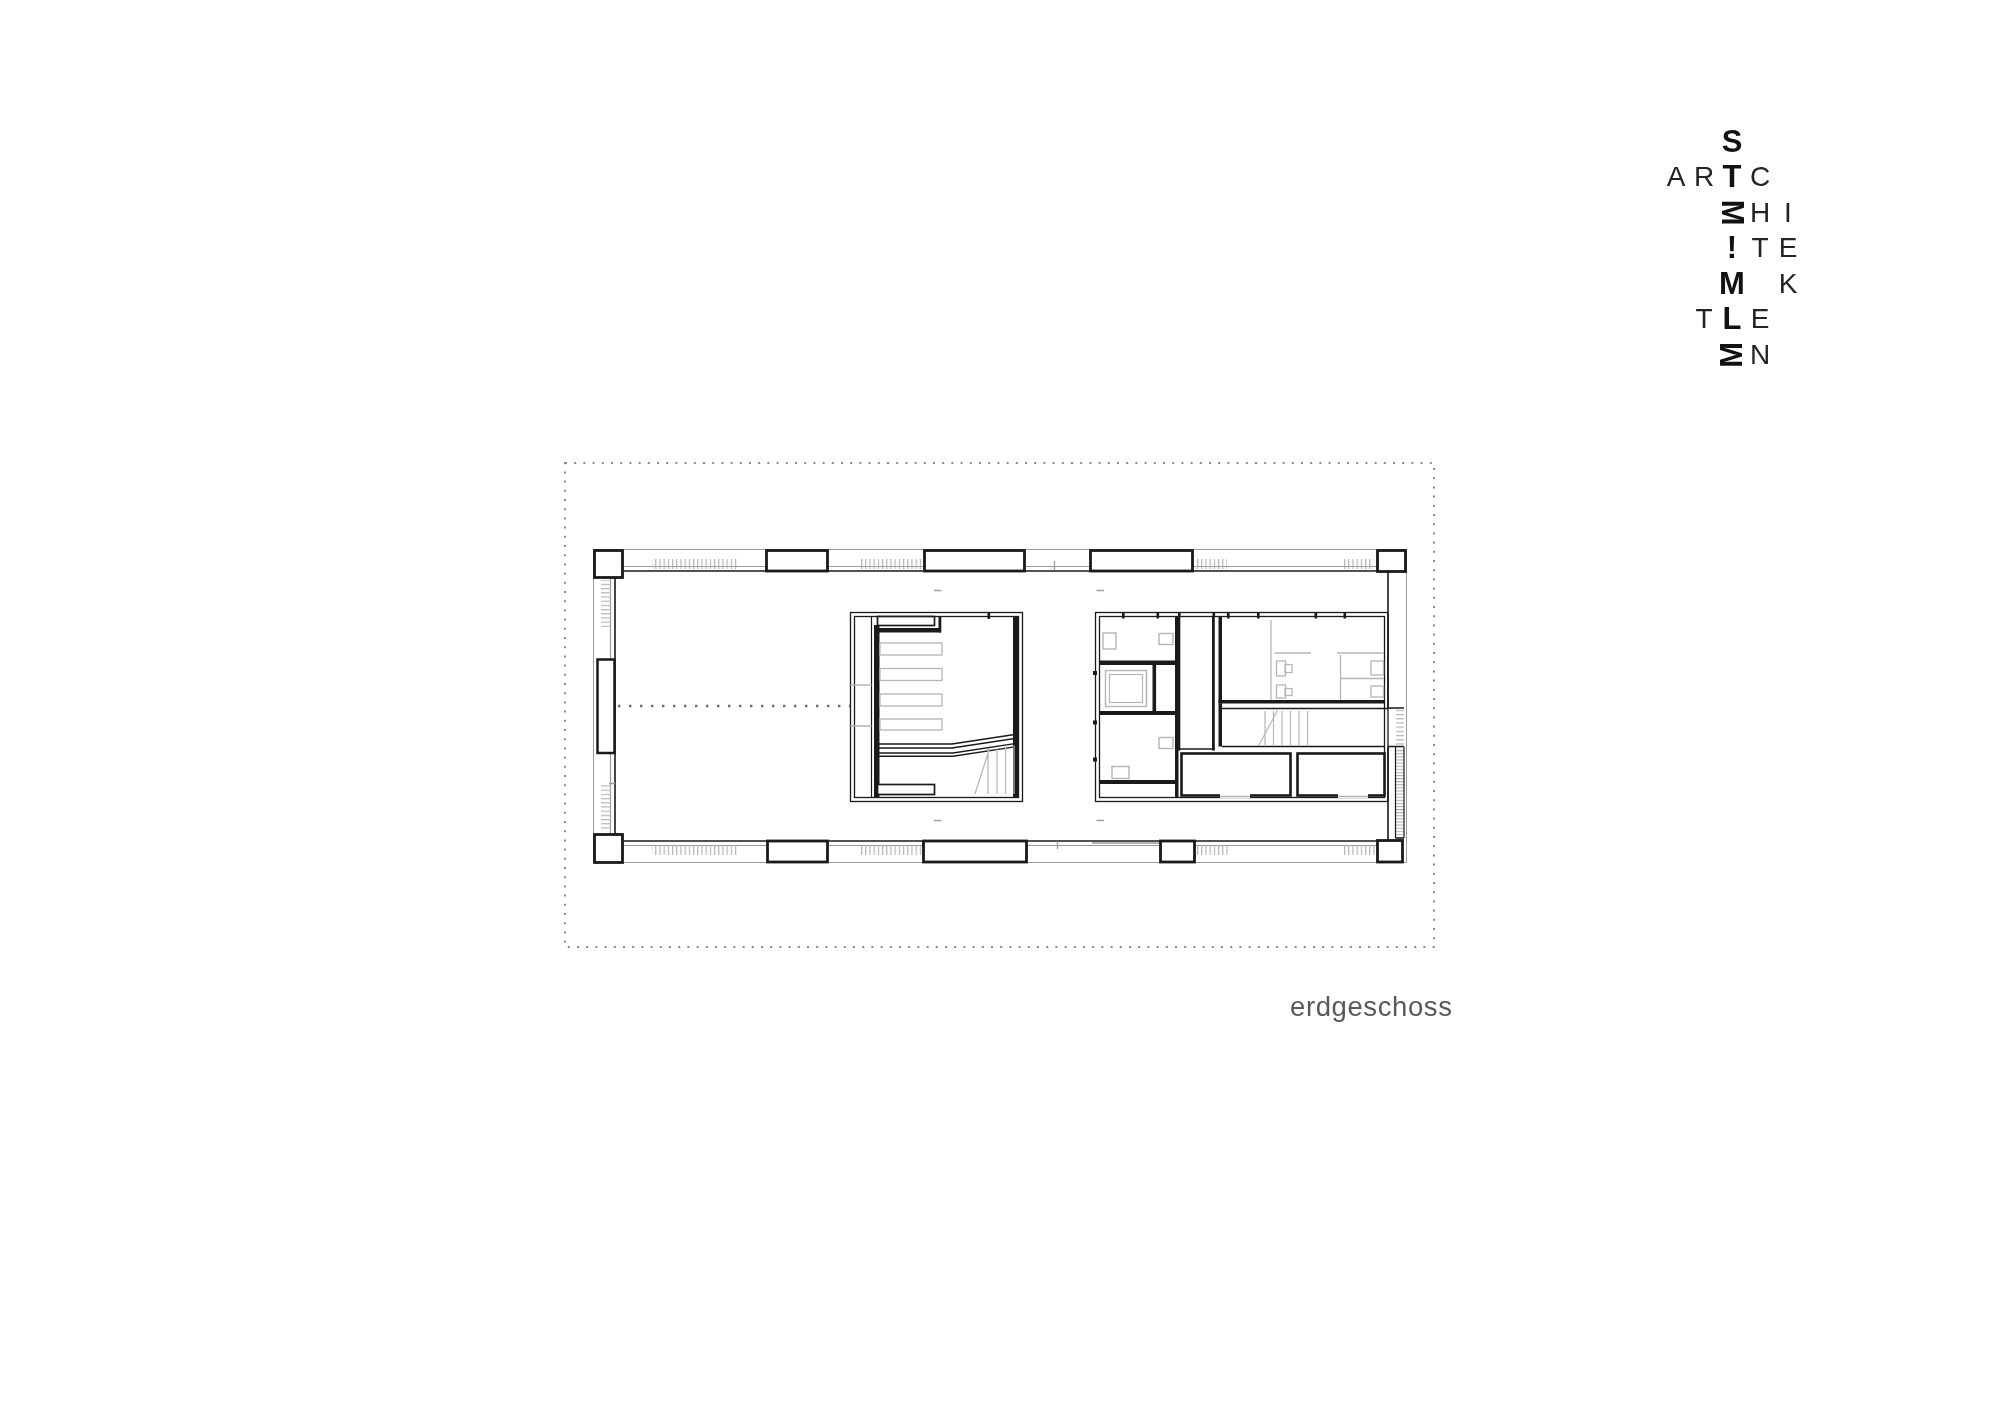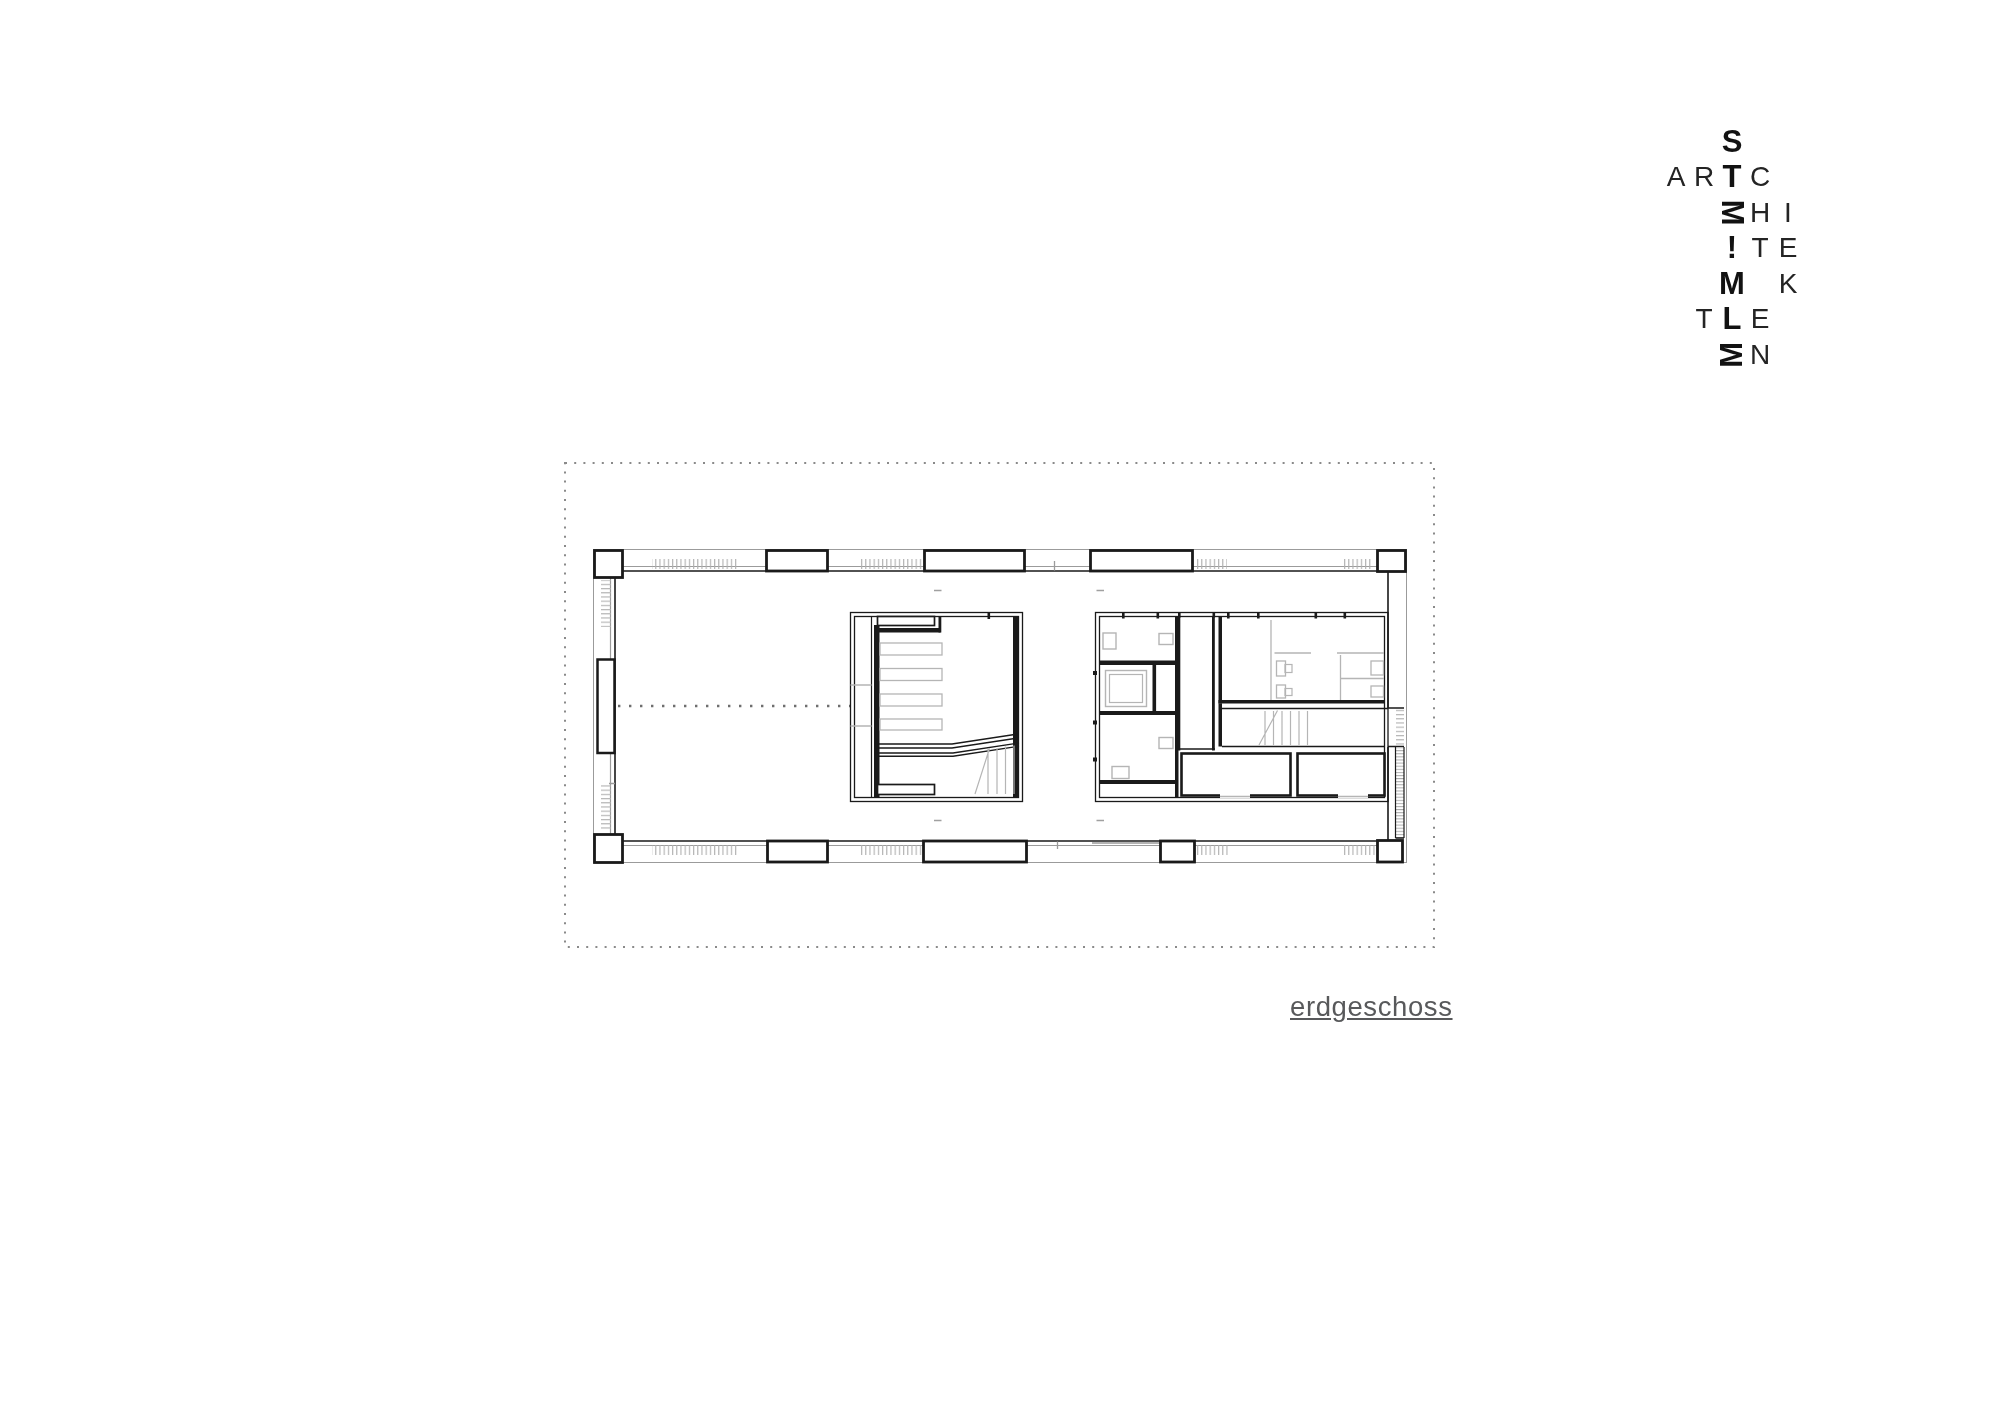--- a/index.html
+++ b/index.html
@@ -20,21 +20,21 @@
   .lt{stroke:var(--lite)}
   #logo{position:absolute;left:0;top:0;width:2000px;height:1414px;pointer-events:none;}
   .logo-letter{
     position:absolute;display:flex;align-items:center;justify-content:center;
     color:#121212;user-select:none;
   }
   .logo-letter.bold{font-weight:700;font-size:31px;}
   .logo-letter.light{font-weight:400;font-size:28px;color:#242424;}
   #caption{
     position:absolute;left:1290px;top:991px;width:146px;text-align:right;
-    font-size:27.5px;letter-spacing:.6px;color:var(--label);text-decoration:underline;
+    font-size:27.5px;letter-spacing:.6px;color:var(--label);
   }
 </style>
 </head>
 <body>
 
 <svg id="plan-svg" width="2000" height="1414" viewBox="0 0 2000 1414" xmlns="http://www.w3.org/2000/svg">
   <defs>
     <pattern id="vt" width="4.2" height="10" patternUnits="userSpaceOnUse">
       <line x1="0.6" y1="0" x2="0.6" y2="10" stroke="#b0b0b0" stroke-width="1.1"></line>
     </pattern>

